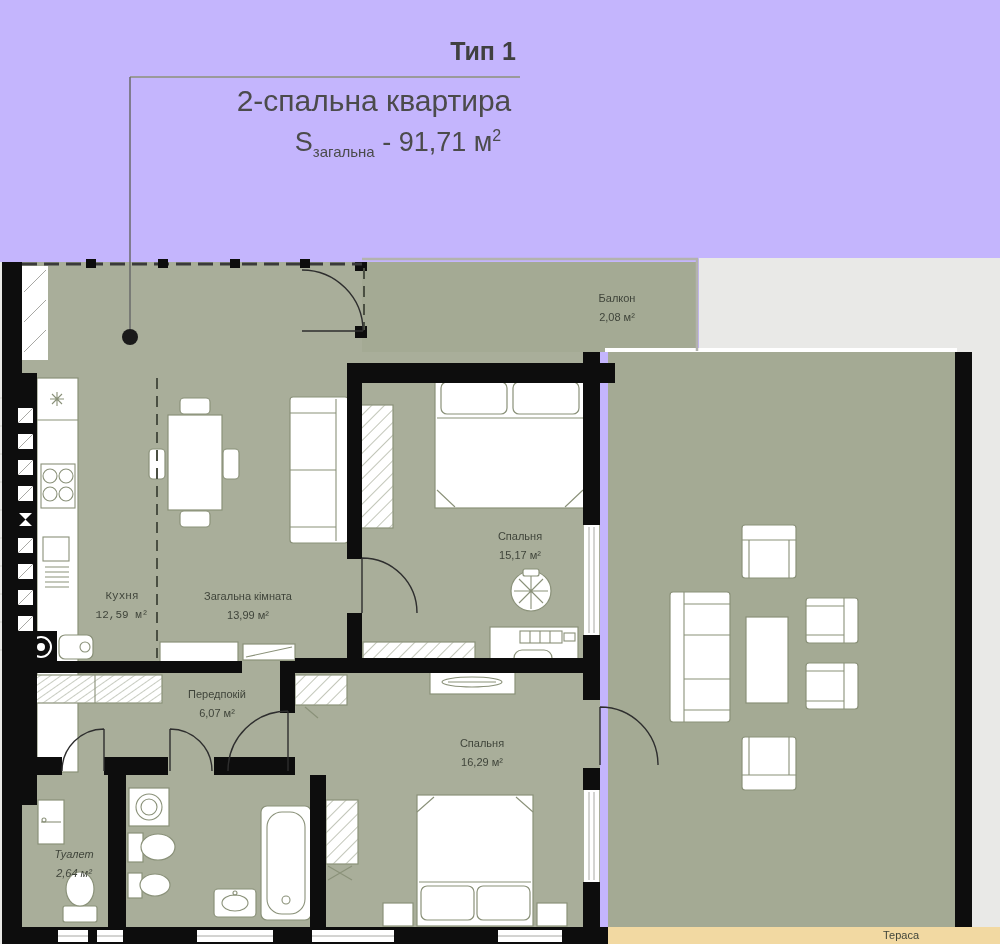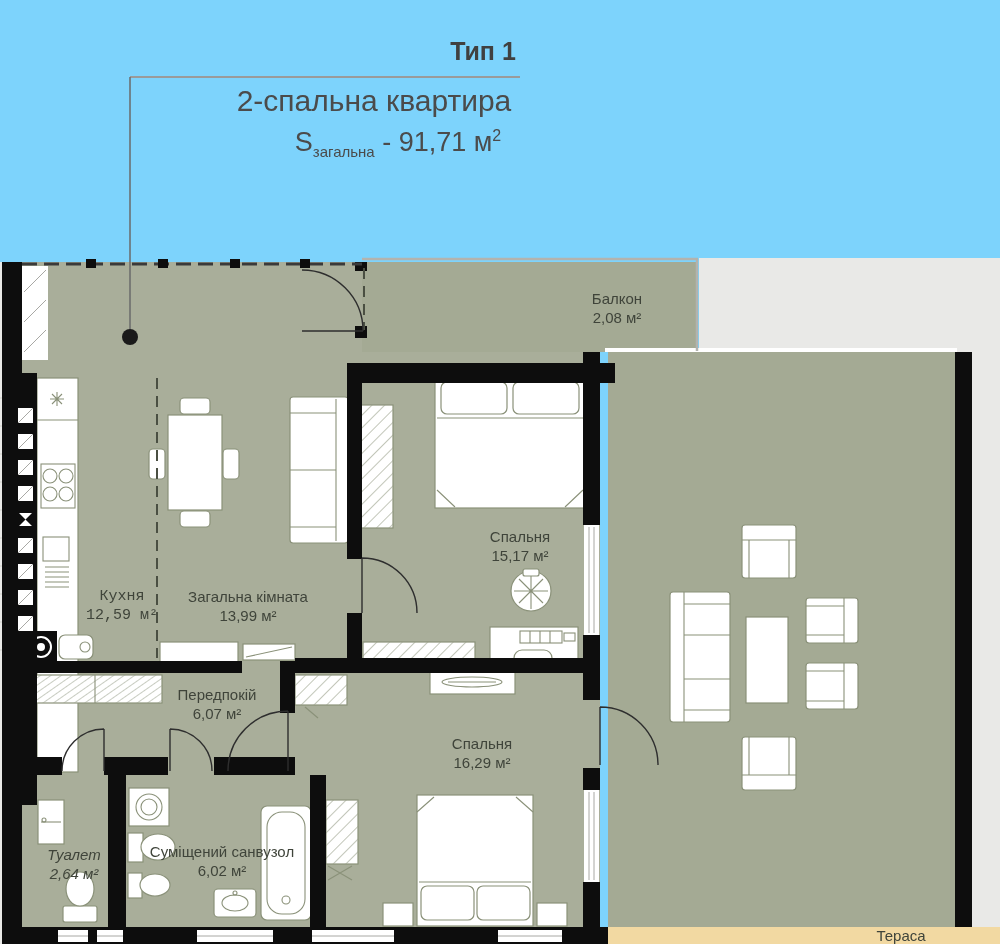--- a/index.html
+++ b/index.html
@@ -1,20 +1,20 @@
 <!DOCTYPE html>
 <html style="--floor: #a9ae9a; --outdoor: #a4aa94; --wall: #0d0d0d; --tan: #f2d9a2; --outside: #e9e9e7; --furn: #8a9179; --text: #3f443a; --title: #404040;"><head>
 <meta charset="utf-8">
 <style>
   :root{
     --floor:#a9ae9a; --outdoor:#a4aa94; --wall:#0d0d0d; --tan:#f2d9a2;
     --outside:#e9e9e7; --furn:#8a9179; --text:#3f443a; --title:#404040;
   }
   html,body{margin:0;padding:0;background:#fff;}
-  .plan{position:relative;width:1000px;height:944px;background:#7dd3fc;overflow:hidden;
+  .plan{position:relative;width:1000px;height:944px;background:#c4b5fd;overflow:hidden;
         font-family:"Liberation Sans", sans-serif;}
   .plan svg{position:absolute;left:0;top:0;}
   
   .floor{fill:var(--floor);}
   .outdoor{fill:var(--outdoor);}
   .wall{fill:var(--wall);}
   .tan{fill:var(--tan);}
   .gray{fill:var(--outside);}
   .furn{fill:#ffffff;stroke:var(--furn);stroke-width:1.2;}
   .fline{stroke:var(--furn);stroke-width:1.1;fill:none;}
@@ -30,21 +30,21 @@
   
   .title-type{position:absolute;left:483px;top:51px;transform:translate(-50%,-50%);
     font-size:25px;font-weight:bold;color:var(--title);white-space:nowrap;}
   .title-apt{position:absolute;left:374px;top:101px;transform:translate(-50%,-50%);
     font-size:30px;color:#4b4b4b;white-space:nowrap;}
   .title-s{position:absolute;left:398px;top:143px;transform:translate(-50%,-50%);
     font-size:27px;color:#4b4b4b;white-space:nowrap;}
   .title-s .s-sub{font-size:15px;vertical-align:-6px;}
   .title-s sup{font-size:16px;}
   .room-label{position:absolute;transform:translate(-50%,-50%);text-align:center;
-    font-size:15px;line-height:19px;color:var(--text);white-space:nowrap;}
+    font-size:11px;line-height:19px;color:var(--text);white-space:nowrap;}
 </style>
 </head>
 <body>
 
 <div class="plan">
   <svg width="1000" height="944" viewBox="0 0 1000 944">
     <defs>
       <pattern id="hatch" width="9" height="9" patternUnits="userSpaceOnUse" patternTransform="rotate(45)">
         <line x1="0" y1="0" x2="0" y2="9" stroke="#98a089" stroke-width="1.2"></line>
       </pattern>
@@ -330,21 +330,17 @@
       <div>6,07 м²</div>
   </div>
   <div class="room-label" style="left:482px;top:753px;">
     <div>Спальня</div>
       <div>16,29 м²</div>
   </div>
   <div class="room-label" style="left:74px;top:864px;font-style:italic;">
     <div>Туалет</div>
       <div>2,64 м²</div>
   </div>
-  <div class="room-label" style="left:222px;top:861px;">
-    <div>Суміщений санвузол</div>
-      <div>6,02 м²</div>
-  </div>
   <div class="room-label" style="left:901px;top:899px;margin-top:46px;">
     <div>Тераса</div>
       <div>13,91 м²</div>
   </div>
 </div>
 
 </body></html>

